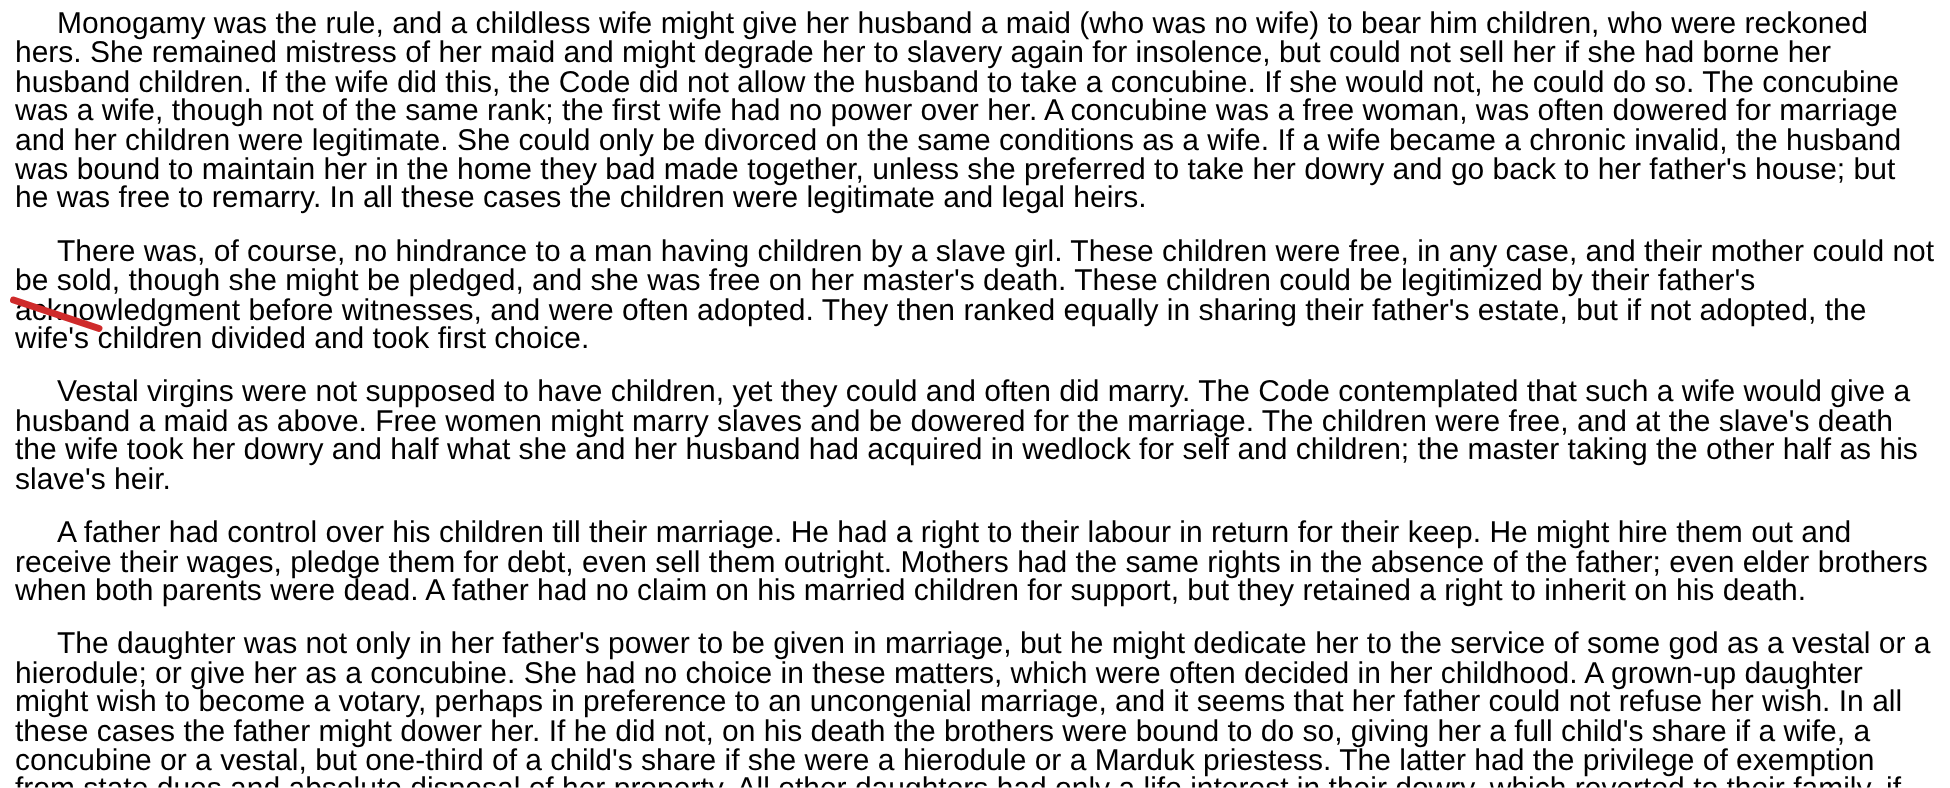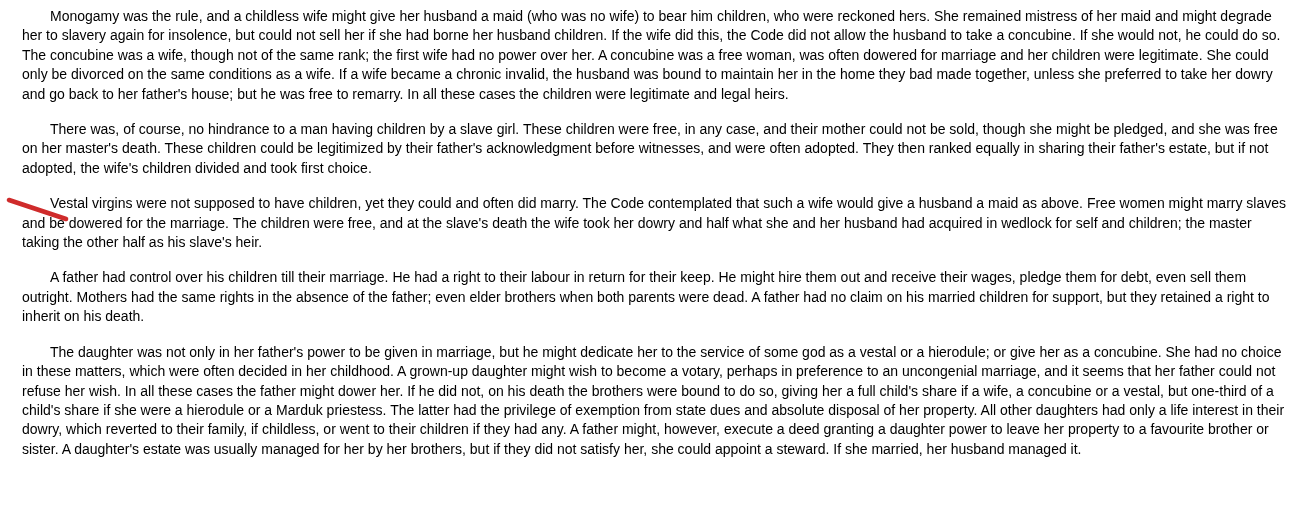--- a/index.html
+++ b/index.html
@@ -14,22 +14,22 @@
     overflow: hidden;
     font-family: "Liberation Sans", "DejaVu Sans", sans-serif;
   }
   .page {
     position: absolute;
     left: 0; top: 0; right: 0; bottom: 0;
     padding: 7px 10px 0 10px;
     box-sizing: border-box;
   }
   .page p {
-    margin: 0 0 16px 12px;
-    font-size: 14px;
+    margin: 0 0 16px 0;
+    font-size: 20px;
     line-height: 19.4px;
     color: #000000;
     text-indent: 28px;
     text-align: left;
   }
   .annotation-overlay {
     position: absolute;
     left: 0; top: 0;
     pointer-events: none;
   }

